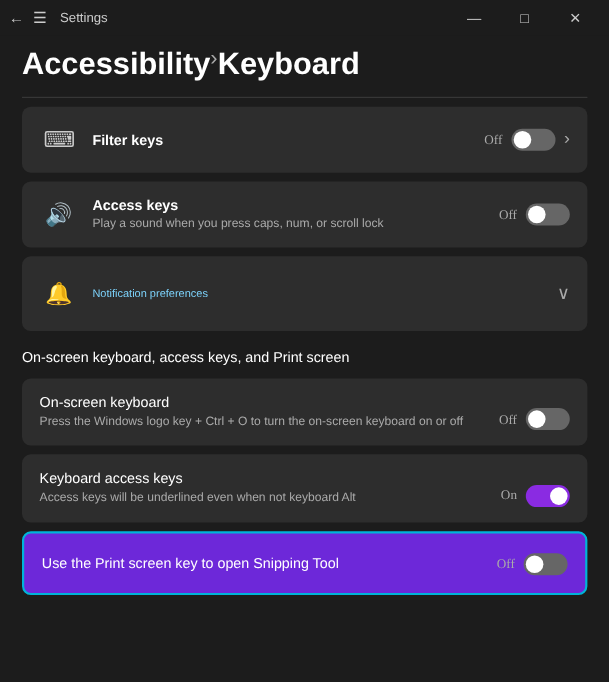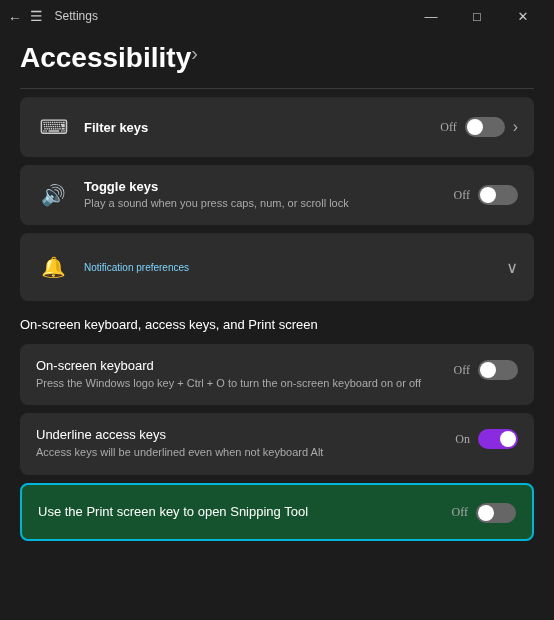--- a/index.html
+++ b/index.html
@@ -204,21 +204,21 @@
       color: #7dd3fc;
     }
     .chevron-down {
       color: #aaa;
       font-size: 16px;
     }
 
     
     .sub-item {
       display: flex;
-      align-items: flex-start;
+      align-items: flex-end;
       padding: 14px 16px;
       background: #2d2d2d;
       border-radius: 8px;
       margin-top: 8px;
       cursor: pointer;
     }
     .sub-item-text {
       flex: 1;
     }
     .sub-item-title {
@@ -236,21 +236,21 @@
       align-items: center;
       gap: 8px;
       flex-shrink: 0;
       margin-top: 2px;
     }
 
     .print-item {
       display: flex;
       align-items: center;
       padding: 16px 16px;
-      background: #14532d;
+      background: #6d28d9;
       border-radius: 8px;
       margin-top: 8px;
       cursor: pointer;
       border: 2px solid #00b4d8;
     }
   </style>
 </head>
 <body>
 
 <div class="titlebar">
@@ -260,20 +260,21 @@
   <div class="titlebar-controls">
     <div class="titlebar-btn">—</div>
     <div class="titlebar-btn">□</div>
     <div class="titlebar-btn close">✕</div>
   </div>
 </div>
 
 <div class="breadcrumb">
   <span class="breadcrumb-accessibility">Accessibility</span>
   <span class="breadcrumb-chevron">›</span>
+  <span class="breadcrumb-keyboard">Keyboard</span>
 </div>
 
 <div class="divider"></div>
 
 <div class="settings-content">
 
   <div class="setting-item">
     <div class="setting-icon">⌨</div>
     <div class="setting-text">
       <div class="setting-title">Filter keys</div>
@@ -283,21 +284,21 @@
       <div class="toggle off">
         <div class="toggle-knob"></div>
       </div>
       <span class="chevron-right">›</span>
     </div>
   </div>
 
   <div class="setting-item">
     <div class="setting-icon">🔊</div>
     <div class="setting-text">
-      <div class="setting-title">Toggle keys</div>
+      <div class="setting-title">Access keys</div>
       <div class="setting-desc">Play a sound when you press caps, num, or scroll lock</div>
     </div>
     <div class="setting-control">
       <span class="setting-status">Off</span>
       <div class="toggle off">
         <div class="toggle-knob"></div>
       </div>
     </div>
   </div>
 
@@ -317,21 +318,21 @@
     <div class="sub-item-control">
       <span class="setting-status">Off</span>
       <div class="toggle off">
         <div class="toggle-knob"></div>
       </div>
     </div>
   </div>
 
   <div class="sub-item">
     <div class="sub-item-text">
-      <div class="sub-item-title">Underline access keys</div>
+      <div class="sub-item-title">Keyboard access keys</div>
       <div class="sub-item-desc">Access keys will be underlined even when not keyboard Alt</div>
     </div>
     <div class="sub-item-control">
       <span class="setting-status">On</span>
       <div class="toggle on">
         <div class="toggle-knob"></div>
       </div>
     </div>
   </div>
 

